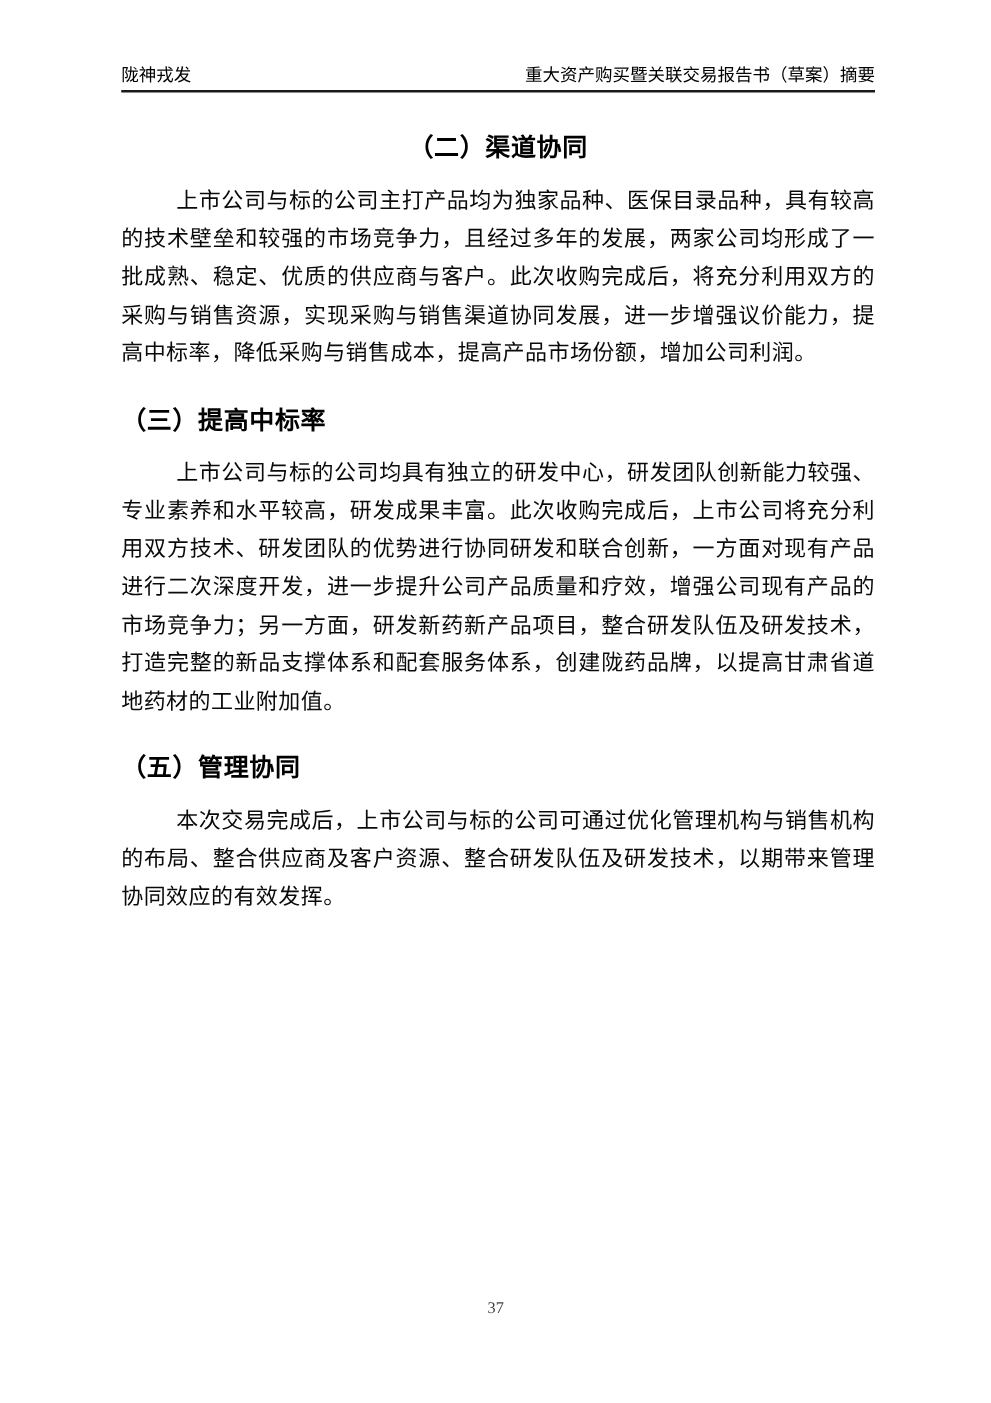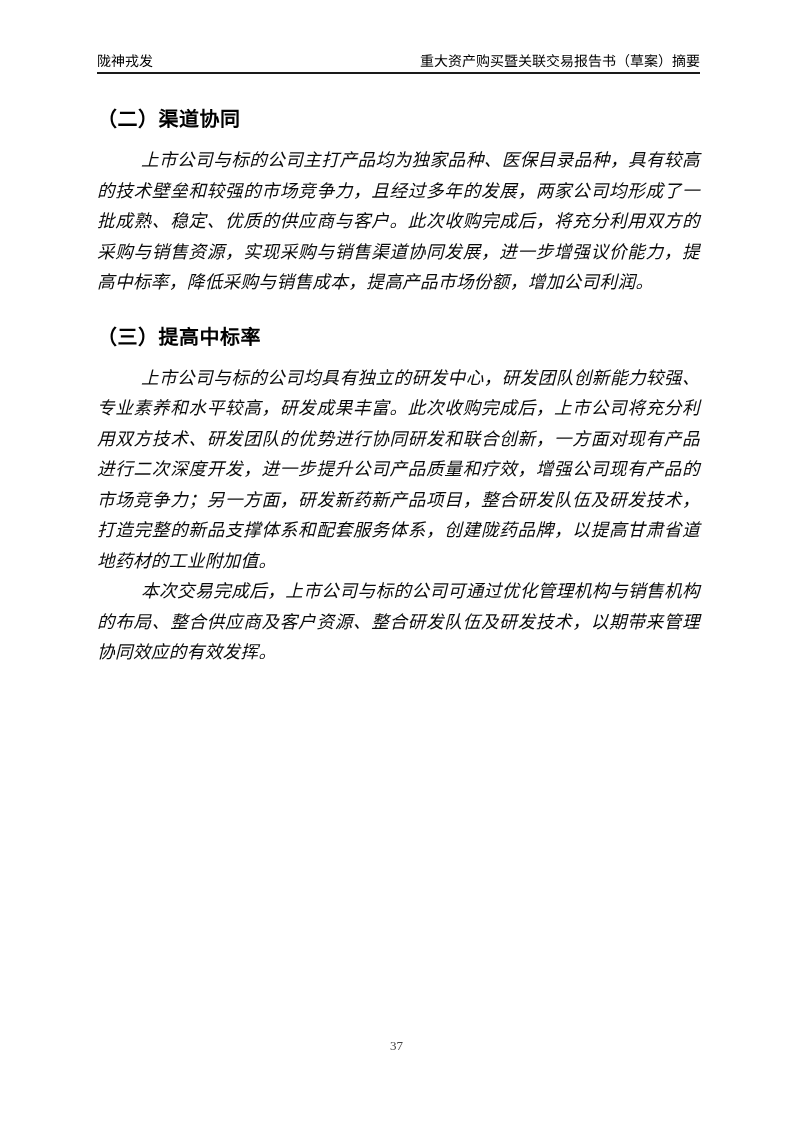--- a/index.html
+++ b/index.html
@@ -47,31 +47,31 @@
     font-family: "Liberation Sans", "DejaVu Sans", sans-serif;
     font-weight: 700;
     font-size: 20px;
     line-height: 26px;
     letter-spacing: 0.5px;
     margin: 26px 0 13px 0;
     color: #000000;
   }
   section:first-of-type .section-heading {
     margin-top: 33px;
+    text-align: center;
   }
   .para {
     margin: 0;
     font-size: 17.6px;
     line-height: 30.5px;
     text-align: justify;
     text-align-last: left;
     text-indent: 2.5em;
     letter-spacing: 0.02em;
     color: #0a0a0a;
-    font-style: italic;
   }
   .page-number {
     position: absolute;
     top: 1038px;
     left: 0;
     width: 100%;
     text-align: center;
     font-size: 13px;
     color: #404040;
   }
@@ -94,20 +94,21 @@
       <p class="para">上市公司与标的公司主打产品均为独家品种、医保目录品种，具有较高的技术壁垒和较强的市场竞争力，且经过多年的发展，两家公司均形成了一批成熟、稳定、优质的供应商与客户。此次收购完成后，将充分利用双方的采购与销售资源，实现采购与销售渠道协同发展，进一步增强议价能力，提高中标率，降低采购与销售成本，提高产品市场份额，增加公司利润。</p>
     </section>
 
     <section>
       <h2 class="section-heading">（三）提高中标率</h2>
       <p class="para">上市公司与标的公司均具有独立的研发中心，研发团队创新能力较强、专业素养和水平较高，研发成果丰富。此次收购完成后，上市公司将充分利用双方技术、研发团队的优势进行协同研发和联合创新，一方面对现有产品进行二次深度开发，进一步提升公司产品质量和疗效，增强公司现有产品的市场竞争力；另一方面，研发新药新产品项目，整合研发队伍及研发技术，打造完整的新品支撑体系和配套服务体系，创建陇药品牌，以提高甘肃省道地药材的工业附加值。</p>
     </section>
 
 
     <section>
+      <h2 class="section-heading">（五）管理协同</h2>
       <p class="para">本次交易完成后，上市公司与标的公司可通过优化管理机构与销售机构的布局、整合供应商及客户资源、整合研发队伍及研发技术，以期带来管理协同效应的有效发挥。</p>
     </section>
 
   </div>
 
   <div class="page-number">37</div>
 
 </div>
 
 </body></html>

